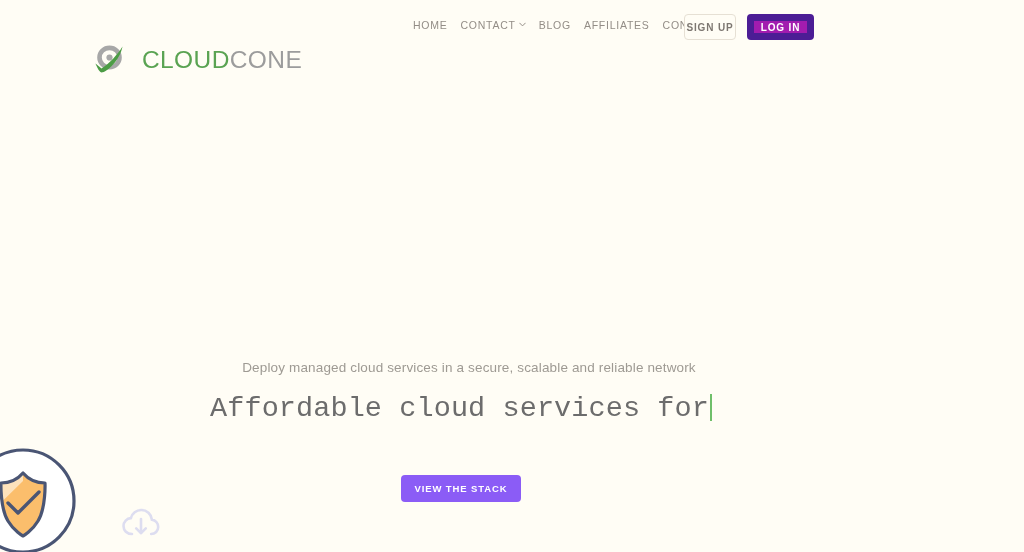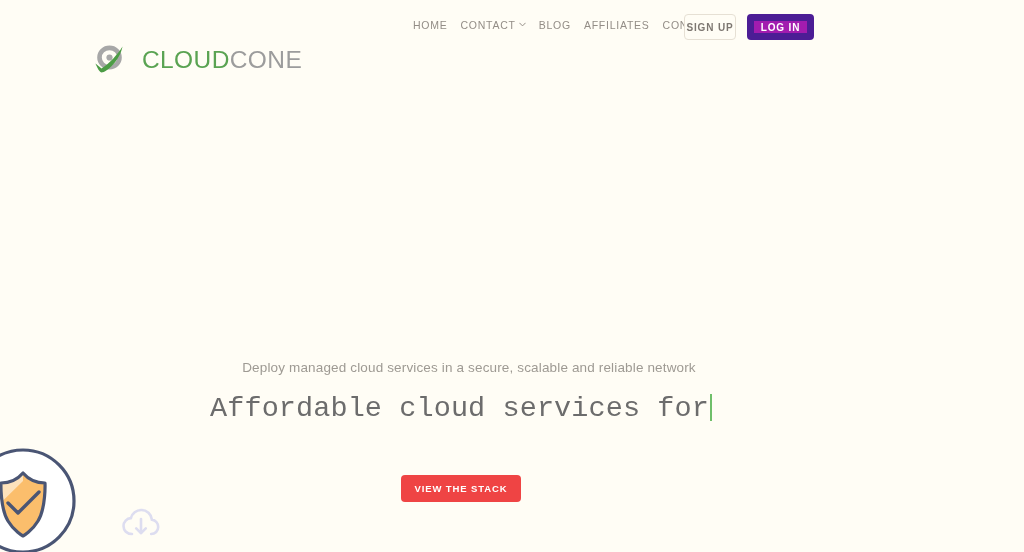--- a/index.html
+++ b/index.html
@@ -175,21 +175,21 @@
     vertical-align: -5px;
     margin-left: 1px;
   }
 
   .hero-cta {
     position: absolute;
     top: 475px;
     left: 401px;
     width: 120px;
     height: 27px;
-    background: #ef4444;
+    background: #8b5cf6;
     border: none;
     border-radius: 4px;
     color: #ffffff;
     font-size: 9.5px;
     font-weight: bold;
     letter-spacing: 0.9px;
     display: flex;
     align-items: center;
     justify-content: center;
     cursor: pointer;

